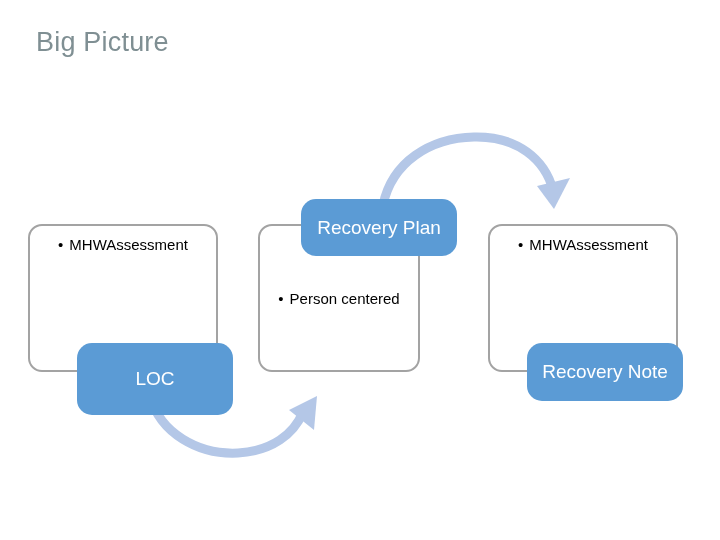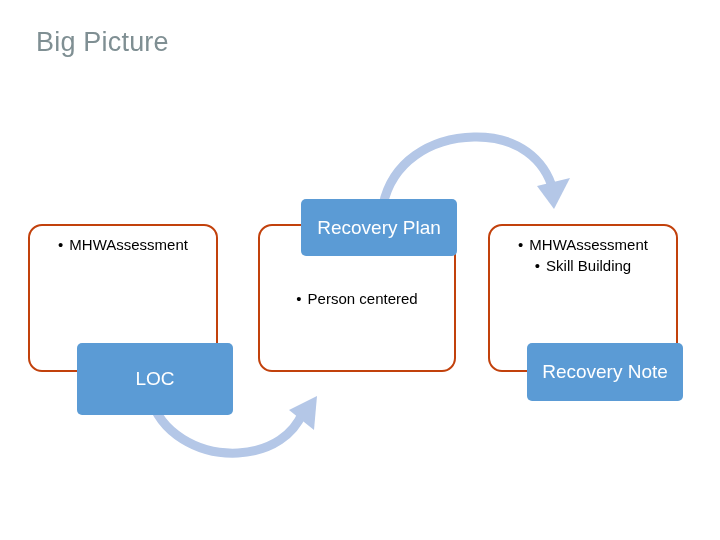--- a/index.html
+++ b/index.html
@@ -41,26 +41,26 @@
     top: 0;
     width: 720px;
     height: 540px;
     pointer-events: none;
   }
 
   
   .outline-box {
     position: absolute;
     box-sizing: border-box;
-    border: 2px solid #c2410c;
+    border: 2px solid #a3a3a3;
     border-radius: 14px;
     background: transparent;
   }
   #outline-box-1 { left: 28px;  top: 224px; width: 190px; height: 148px; }
-  #outline-box-2 { left: 258px; top: 224px; width: 198px; height: 148px; }
+  #outline-box-2 { left: 258px; top: 224px; width: 162px; height: 148px; }
   #outline-box-3 { left: 488px; top: 224px; width: 190px; height: 148px; }
 
   .outline-text {
     position: absolute;
     left: 0;
     width: 100%;
     box-sizing: border-box;
     padding: 0 6px;
     text-align: center;
     color: #000000;
@@ -80,21 +80,21 @@
   .bullet-dot {
     display: inline-block;
     margin-right: 6px;
   }
 
   
   .filled-box {
     position: absolute;
     box-sizing: border-box;
     background: #5b9bd5;
-    border-radius: 5px;
+    border-radius: 15px;
     color: #ffffff;
     display: flex;
     align-items: center;
     justify-content: center;
     text-align: center;
     font-size: 19px;
     line-height: 24px;
     font-family: "Liberation Sans", sans-serif;
     font-weight: 400;
     padding: 2px 6px;
@@ -135,21 +135,20 @@
 
   <div class="outline-box" id="outline-box-2">
     <div class="outline-text" id="outline-text-2">
       <span class="bullet-line"><span class="bullet-dot">•</span><span>Person centered</span></span>
     </div>
   </div>
 
   <div class="outline-box" id="outline-box-3">
     <div class="outline-text" id="outline-text-3">
       <span class="bullet-line"><span class="bullet-dot">•</span><span>MHWAssessment</span></span>
-      <span class="bullet-line"><span class="bullet-dot">•</span><span>Skill Building</span></span>
     </div>
   </div>
 
   <div class="filled-box" id="filled-box-recovery-plan">
     <span>Recovery Plan</span>
   </div>
 
   <div class="filled-box" id="filled-box-loc">
     <span>LOC</span>
   </div>

